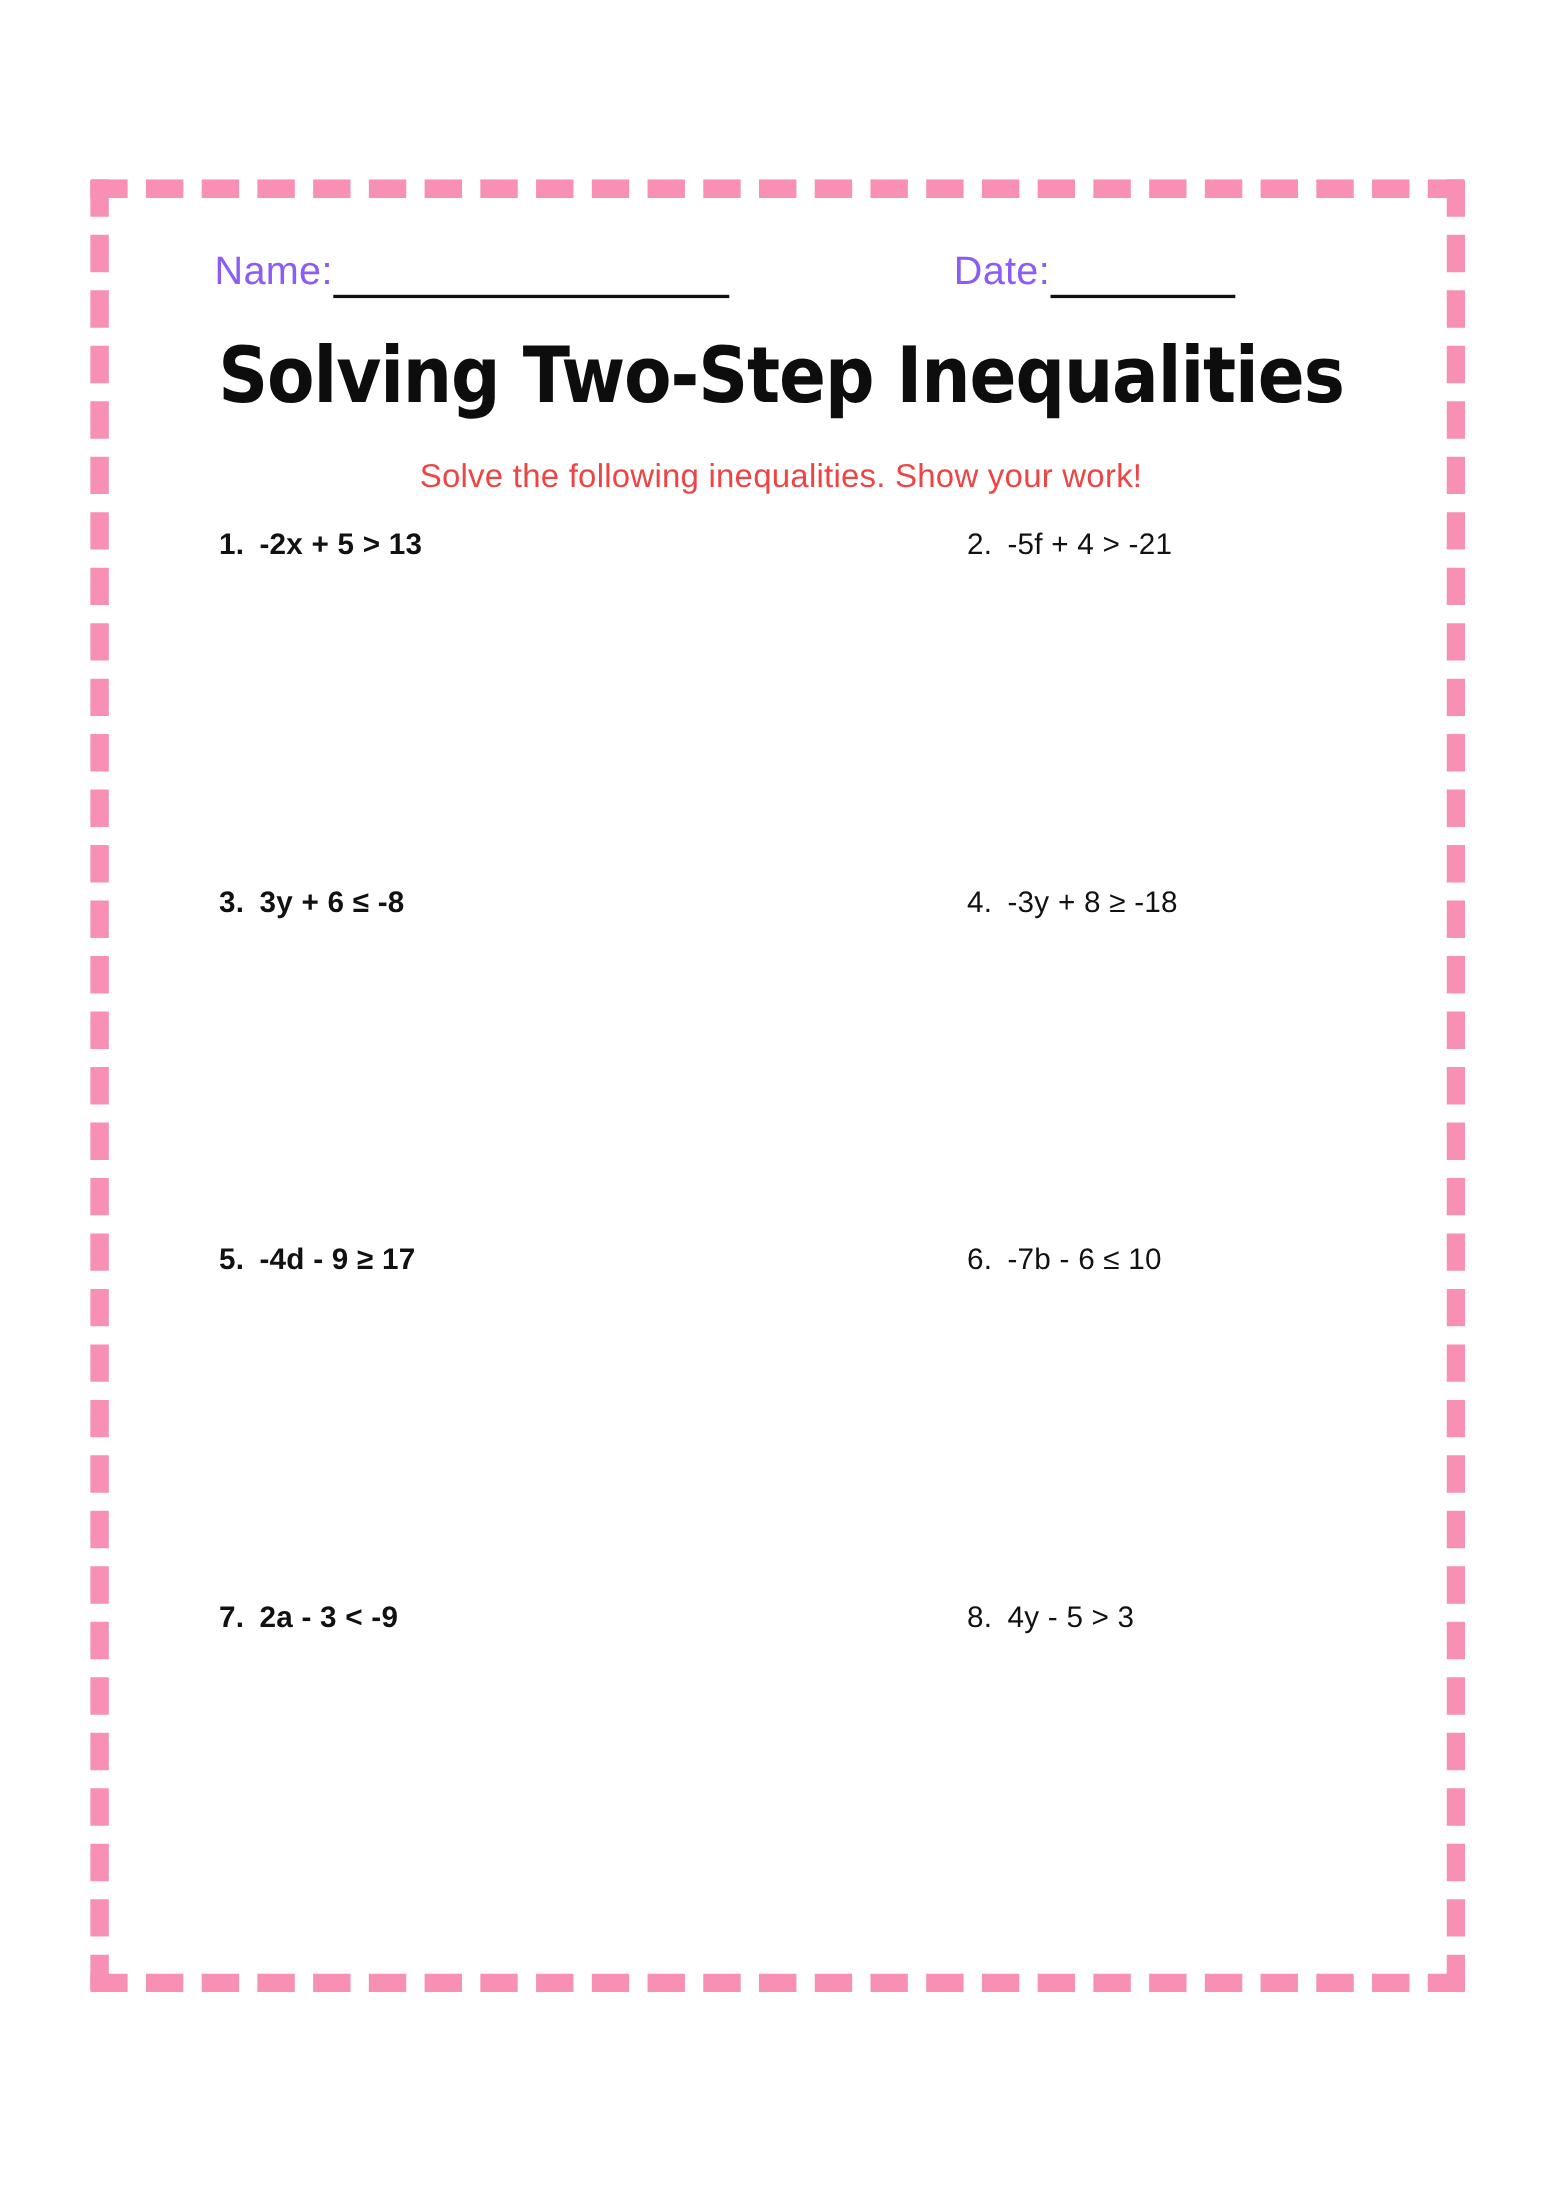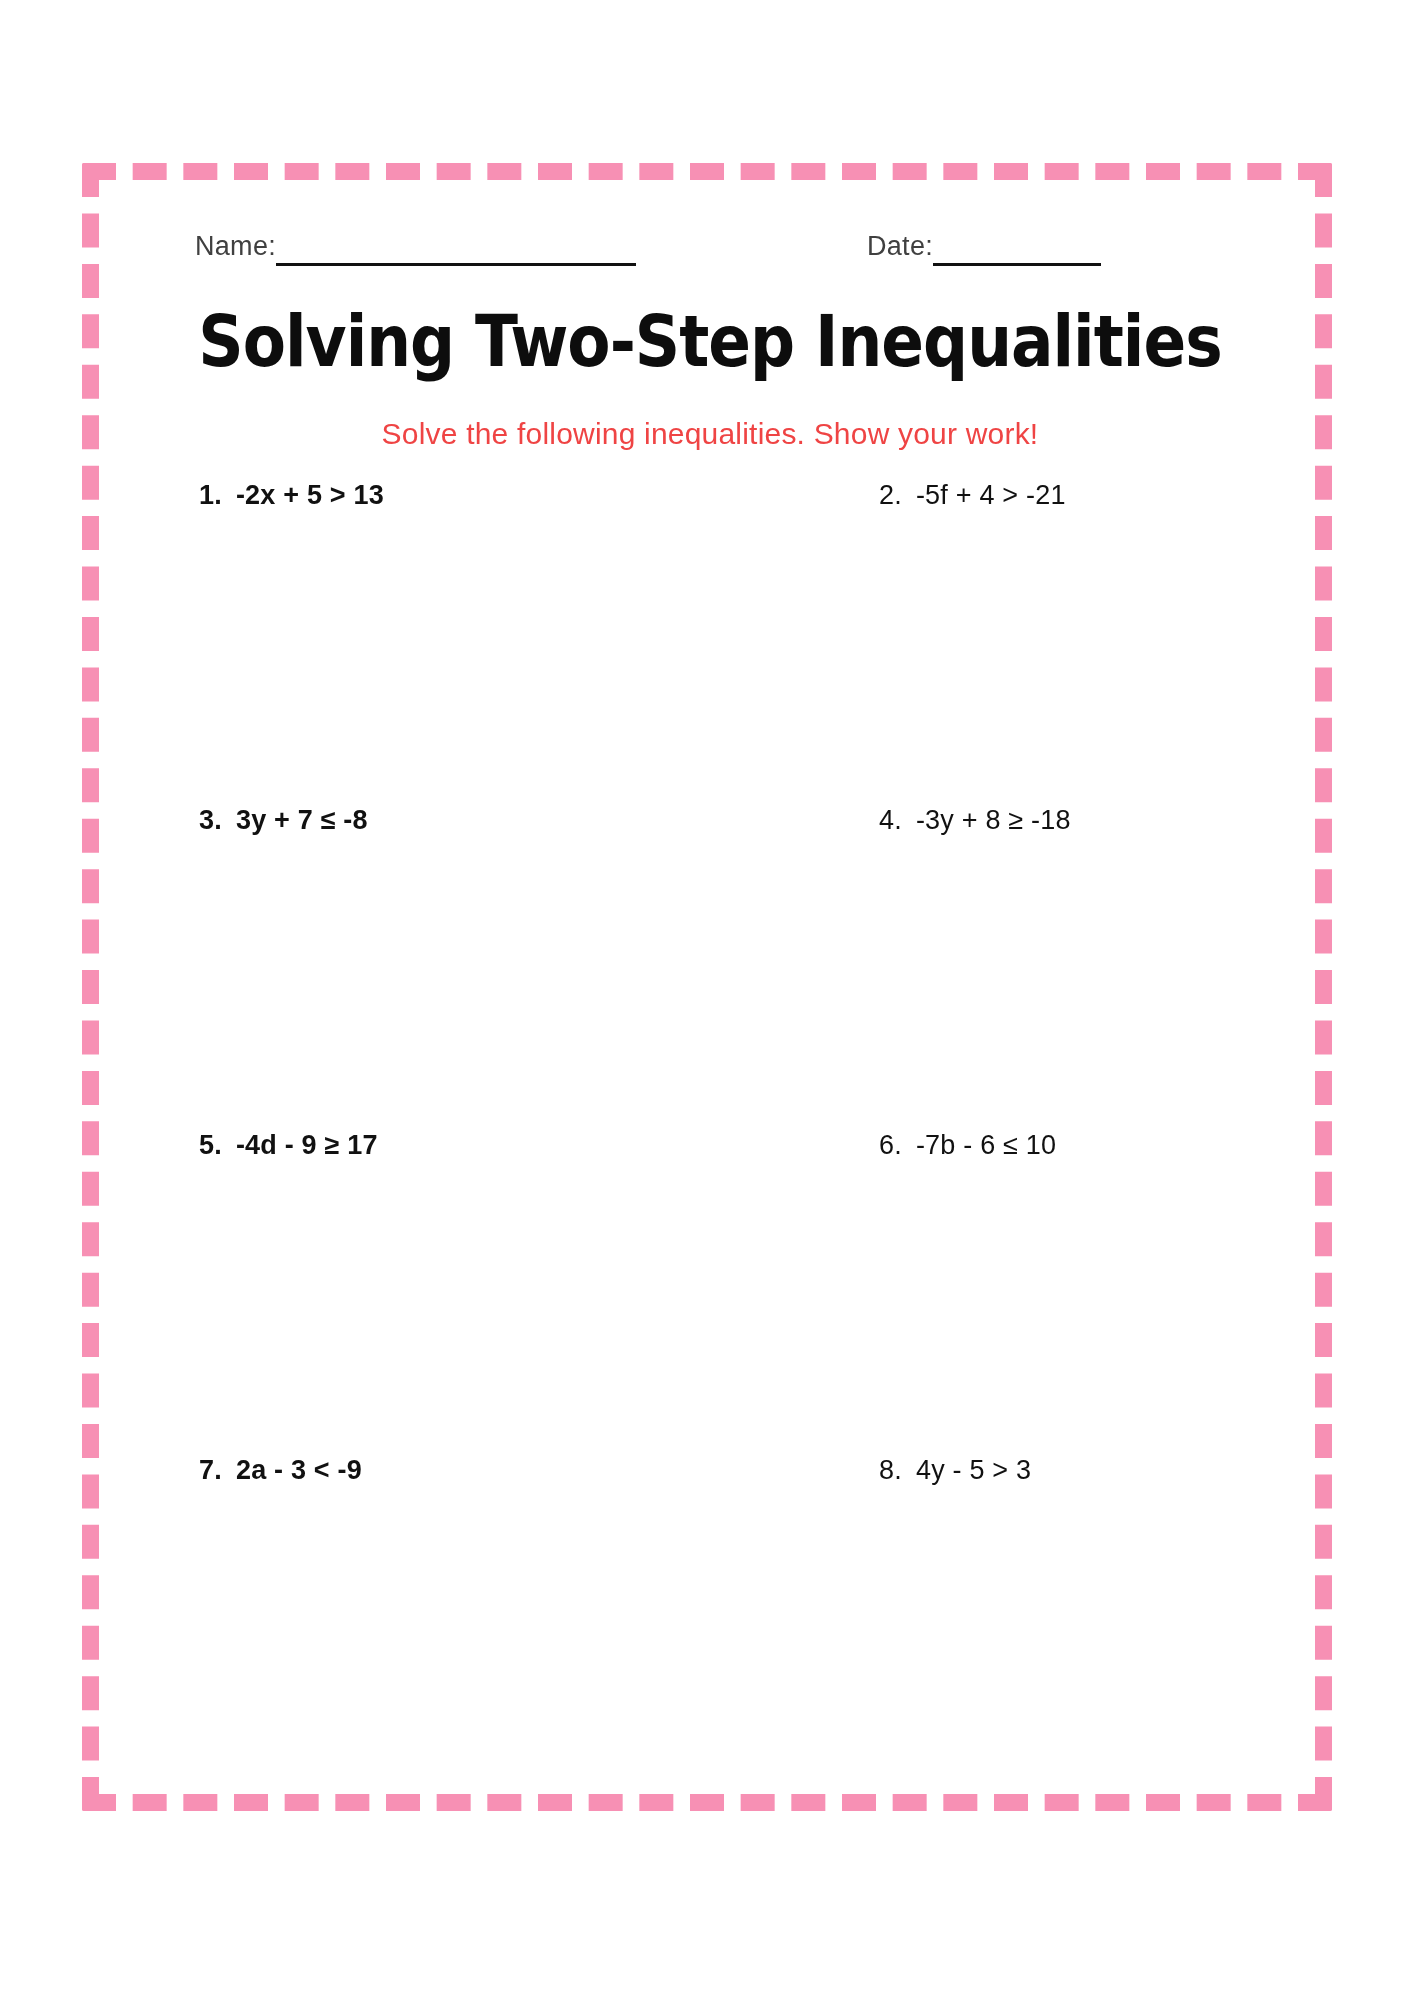--- a/index.html
+++ b/index.html
@@ -50,22 +50,22 @@
     top: 0;
     width: 1030px;
     height: 60px;
   }
   .field {
     position: absolute;
     display: flex;
     align-items: flex-end;
   }
   .field-label {
-    font-size: 27px;
-    color: #404040;
+    font-size: 36px;
+    color: #8b5cf6;
     font-family: "Liberation Sans", sans-serif;
     letter-spacing: 0.3px;
     padding-bottom: 4px;
     white-space: nowrap;
   }
   .field-line {
     border-bottom: 3px solid #111111;
     height: 38px;
   }
   #name-field { left: 0; top: 0; }
@@ -160,21 +160,21 @@
         <div class="prob col-left">
           <span class="pnum">1.</span><span>-2x + 5 &gt; 13</span>
         </div>
         <div class="prob col-right">
           <span class="pnum">2.</span><span>-5f + 4 &gt; -21</span>
         </div>
       </div>
 
       <div class="prow">
         <div class="prob col-left">
-          <span class="pnum">3.</span><span>3y + 7 ≤ -8</span>
+          <span class="pnum">3.</span><span>3y + 6 ≤ -8</span>
         </div>
         <div class="prob col-right">
           <span class="pnum">4.</span><span>-3y + 8 ≥ -18</span>
         </div>
       </div>
 
       <div class="prow">
         <div class="prob col-left">
           <span class="pnum">5.</span><span>-4d - 9 ≥ 17</span>
         </div>

